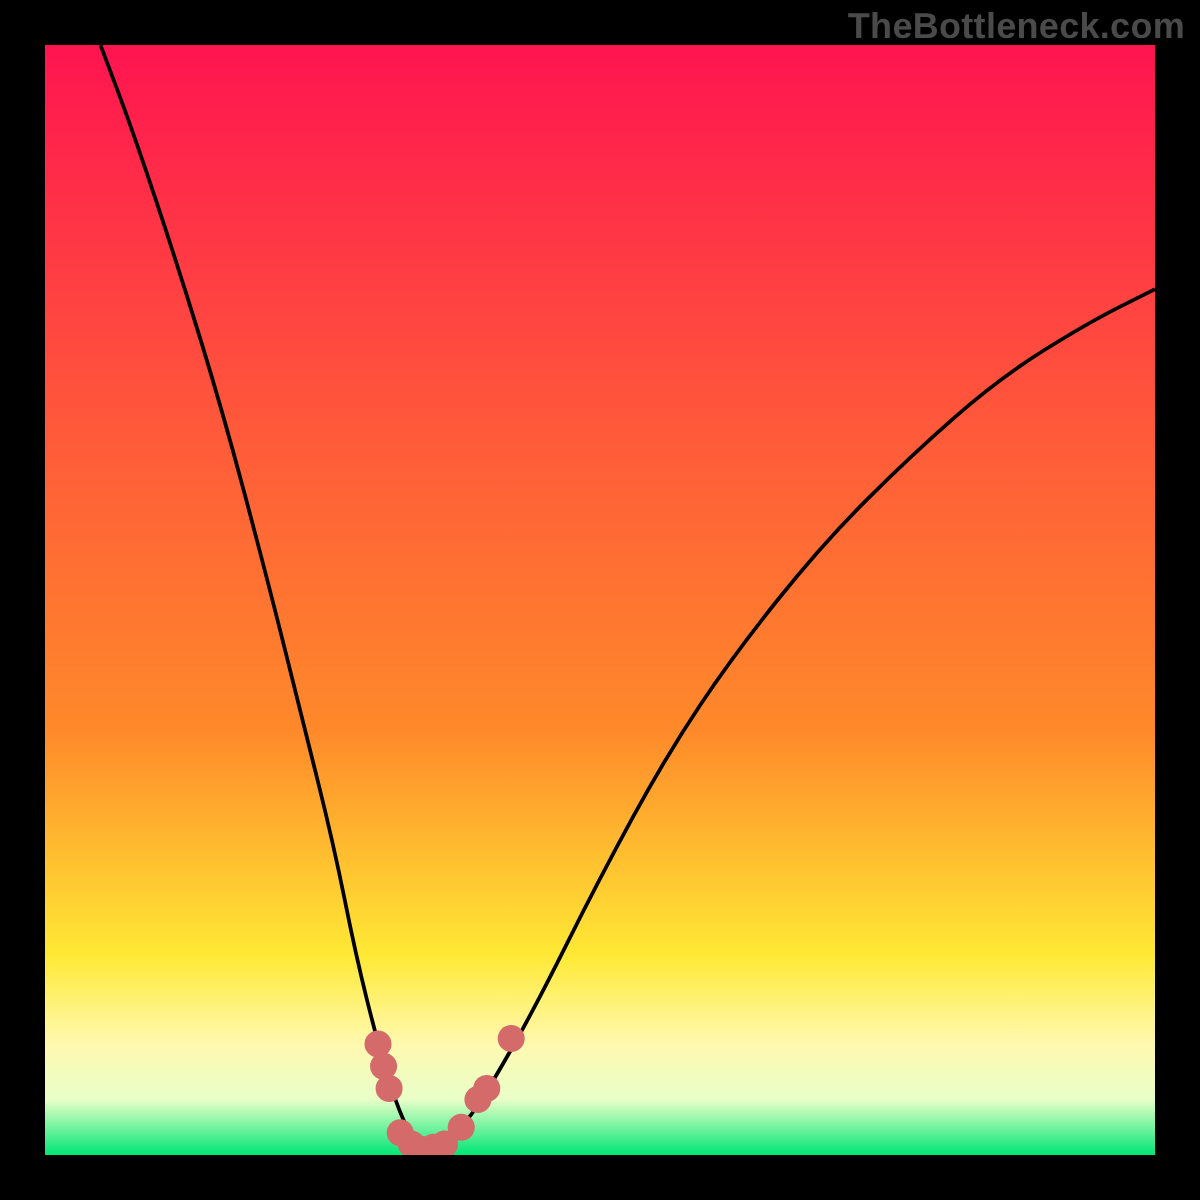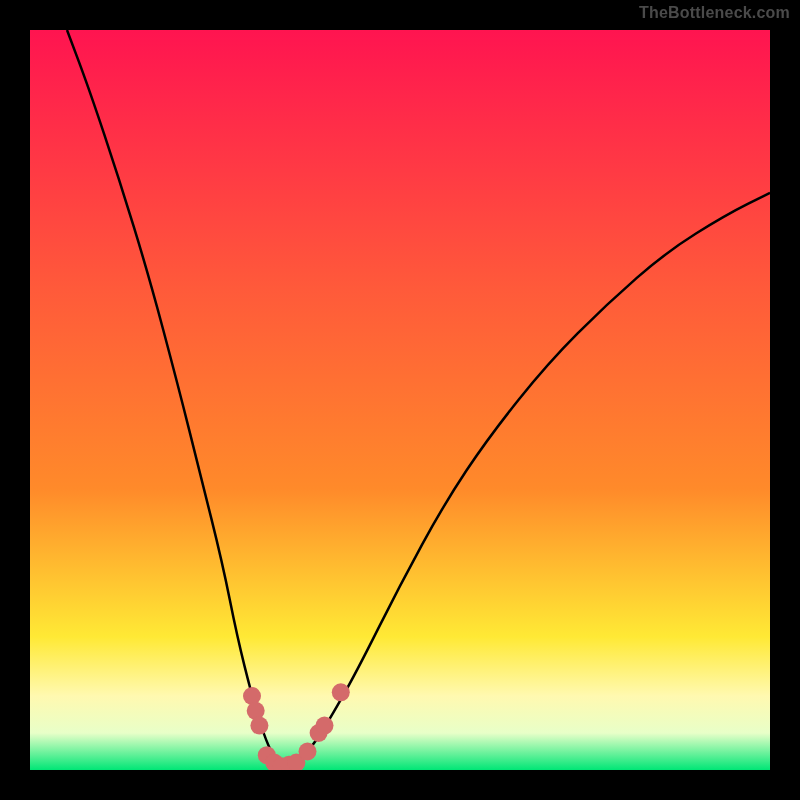--- a/index.html
+++ b/index.html
@@ -21,21 +21,21 @@
     top: 30px;
     width: 740px;
     height: 740px;
     overflow: hidden;
   }
   .watermark {
     position: absolute;
     top: 4px;
     right: 10px;
     font-family: Arial, Helvetica, sans-serif;
-    font-size: 16px;
+    font-size: 24px;
     font-weight: 600;
     color: #4a4a4a;
     letter-spacing: 0.2px;
     z-index: 10;
     user-select: none;
   }
   svg { display:block; }
 </style>
 </head>
 <body>

